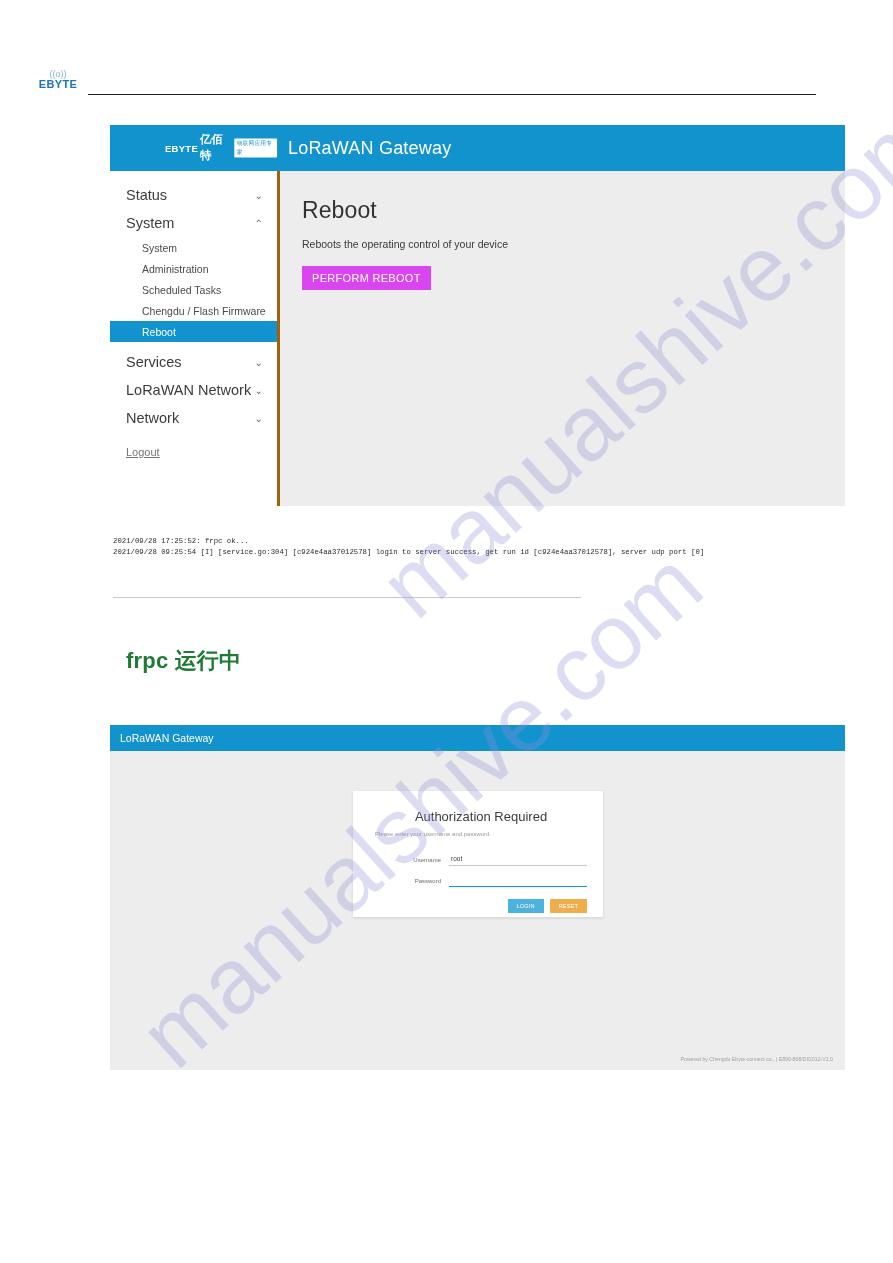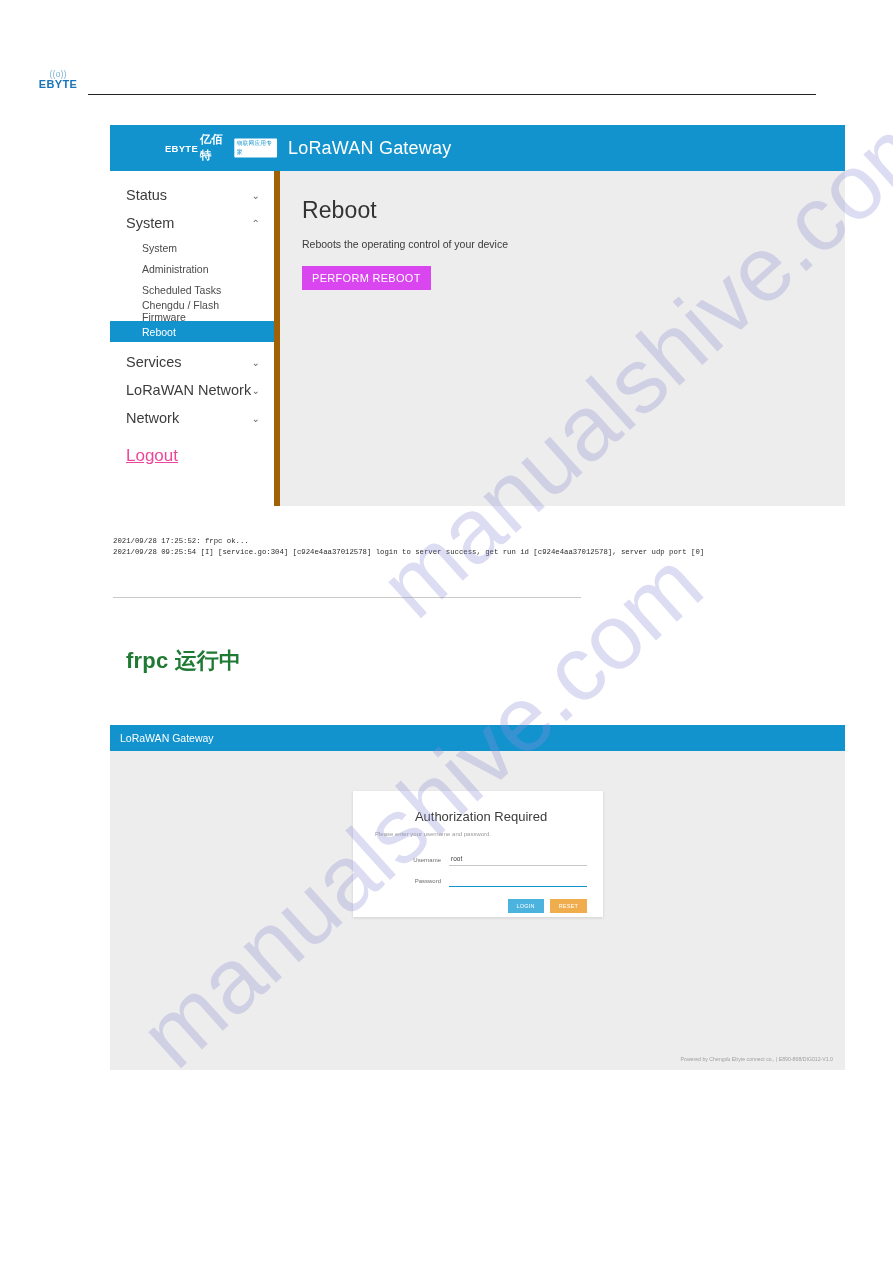--- a/index.html
+++ b/index.html
@@ -110,21 +110,21 @@
 
   .fig1-body {
     display: flex;
     height: 335px;
   }
   .sidebar {
     width: 170px;
     background: #ffffff;
     padding-top: 10px;
     box-sizing: border-box;
-    border-right: 6px solid #a16207;
+    border-right: 3px solid #a16207;
   }
   .nav-top {
     display: flex;
     align-items: center;
     justify-content: space-between;
     padding: 0 14px 0 16px;
     height: 28px;
     font-size: 14.5px;
     color: #3c3c3c;
     font-weight: 400;
@@ -145,22 +145,22 @@
   }
   .nav-sub.active {
     background: #1293ce;
     color: #ffffff;
     padding-left: 32px;
     margin-right: 0;
   }
   .nav-logout {
     padding: 0 16px;
     margin-top: 14px;
-    font-size: 17px;
-    color: #ec4899;
+    font-size: 11px;
+    color: #737373;
     text-decoration: underline;
     cursor: pointer;
     display: inline-block;
   }
 
   .content {
     flex: 1;
     background: #ededed;
     padding: 26px 0 0 22px;
     box-sizing: border-box;

